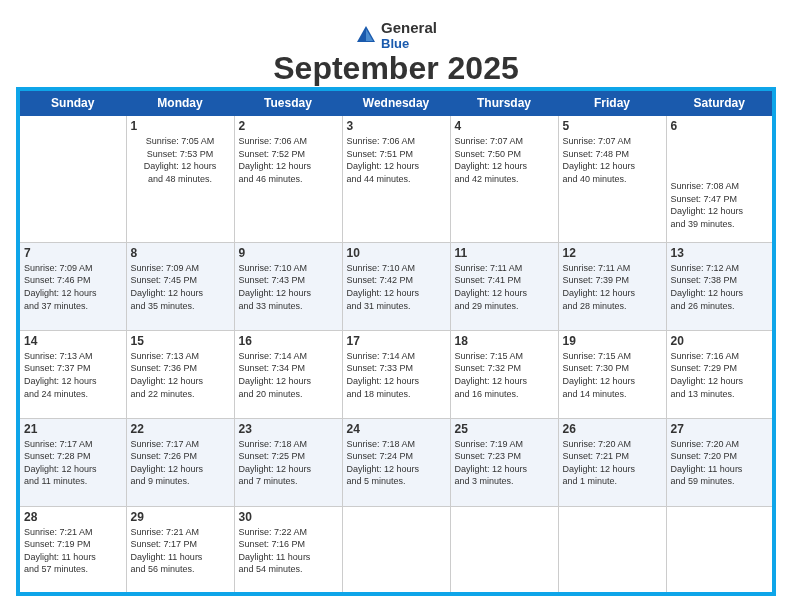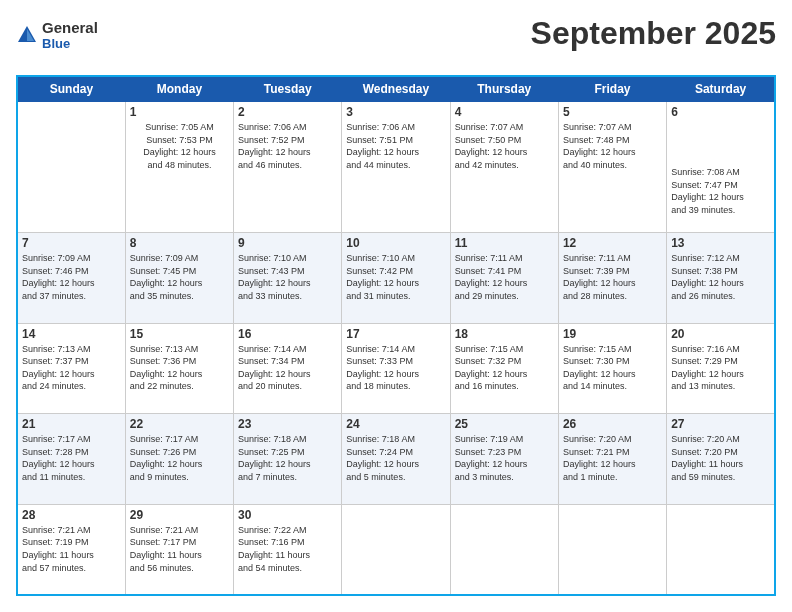--- a/index.html
+++ b/index.html
@@ -12,23 +12,24 @@
     }
     .page {
       width: 792px;
       height: 612px;
       padding: 16px;
       display: flex;
       flex-direction: column;
     }
     .header {
       display: flex;
-      align-items: flex-start;
+      align-items: center;
       justify-content: space-between;
-      margin-bottom: 24px;
+      margin-bottom: 1px;
+      flex-direction: column;
     }
     .logo {
       display: flex;
       align-items: center;
       margin-top: 4px;
     }
     .logo-text {
       display: flex;
       flex-direction: column;
       line-height: 1.1;
@@ -56,21 +57,21 @@
       font-weight: bold;
       color: #333;
       line-height: 1.1;
     }
     .location {
       font-size: 14px;
       color: #555;
     }
     .calendar {
       flex: 1;
-      border: 2px solid #0ea5e9;
+      border: 4px solid #0ea5e9;
       border-collapse: collapse;
       width: 100%;
       table-layout: fixed;
     }
     .calendar th {
       background: #1a5aad;
       color: #fff;
       font-size: 12px;
       font-weight: bold;
       text-align: center;

